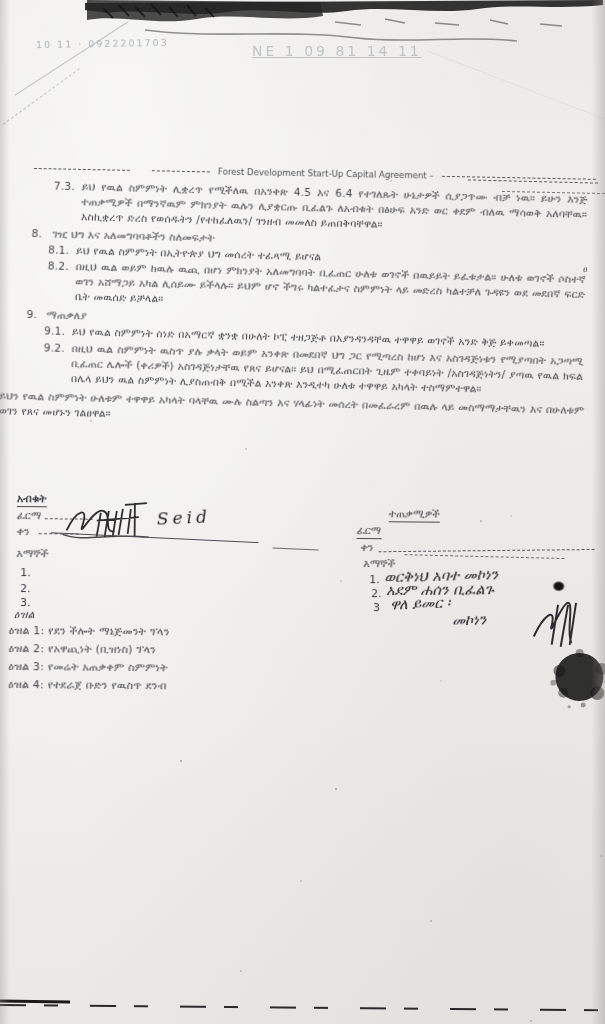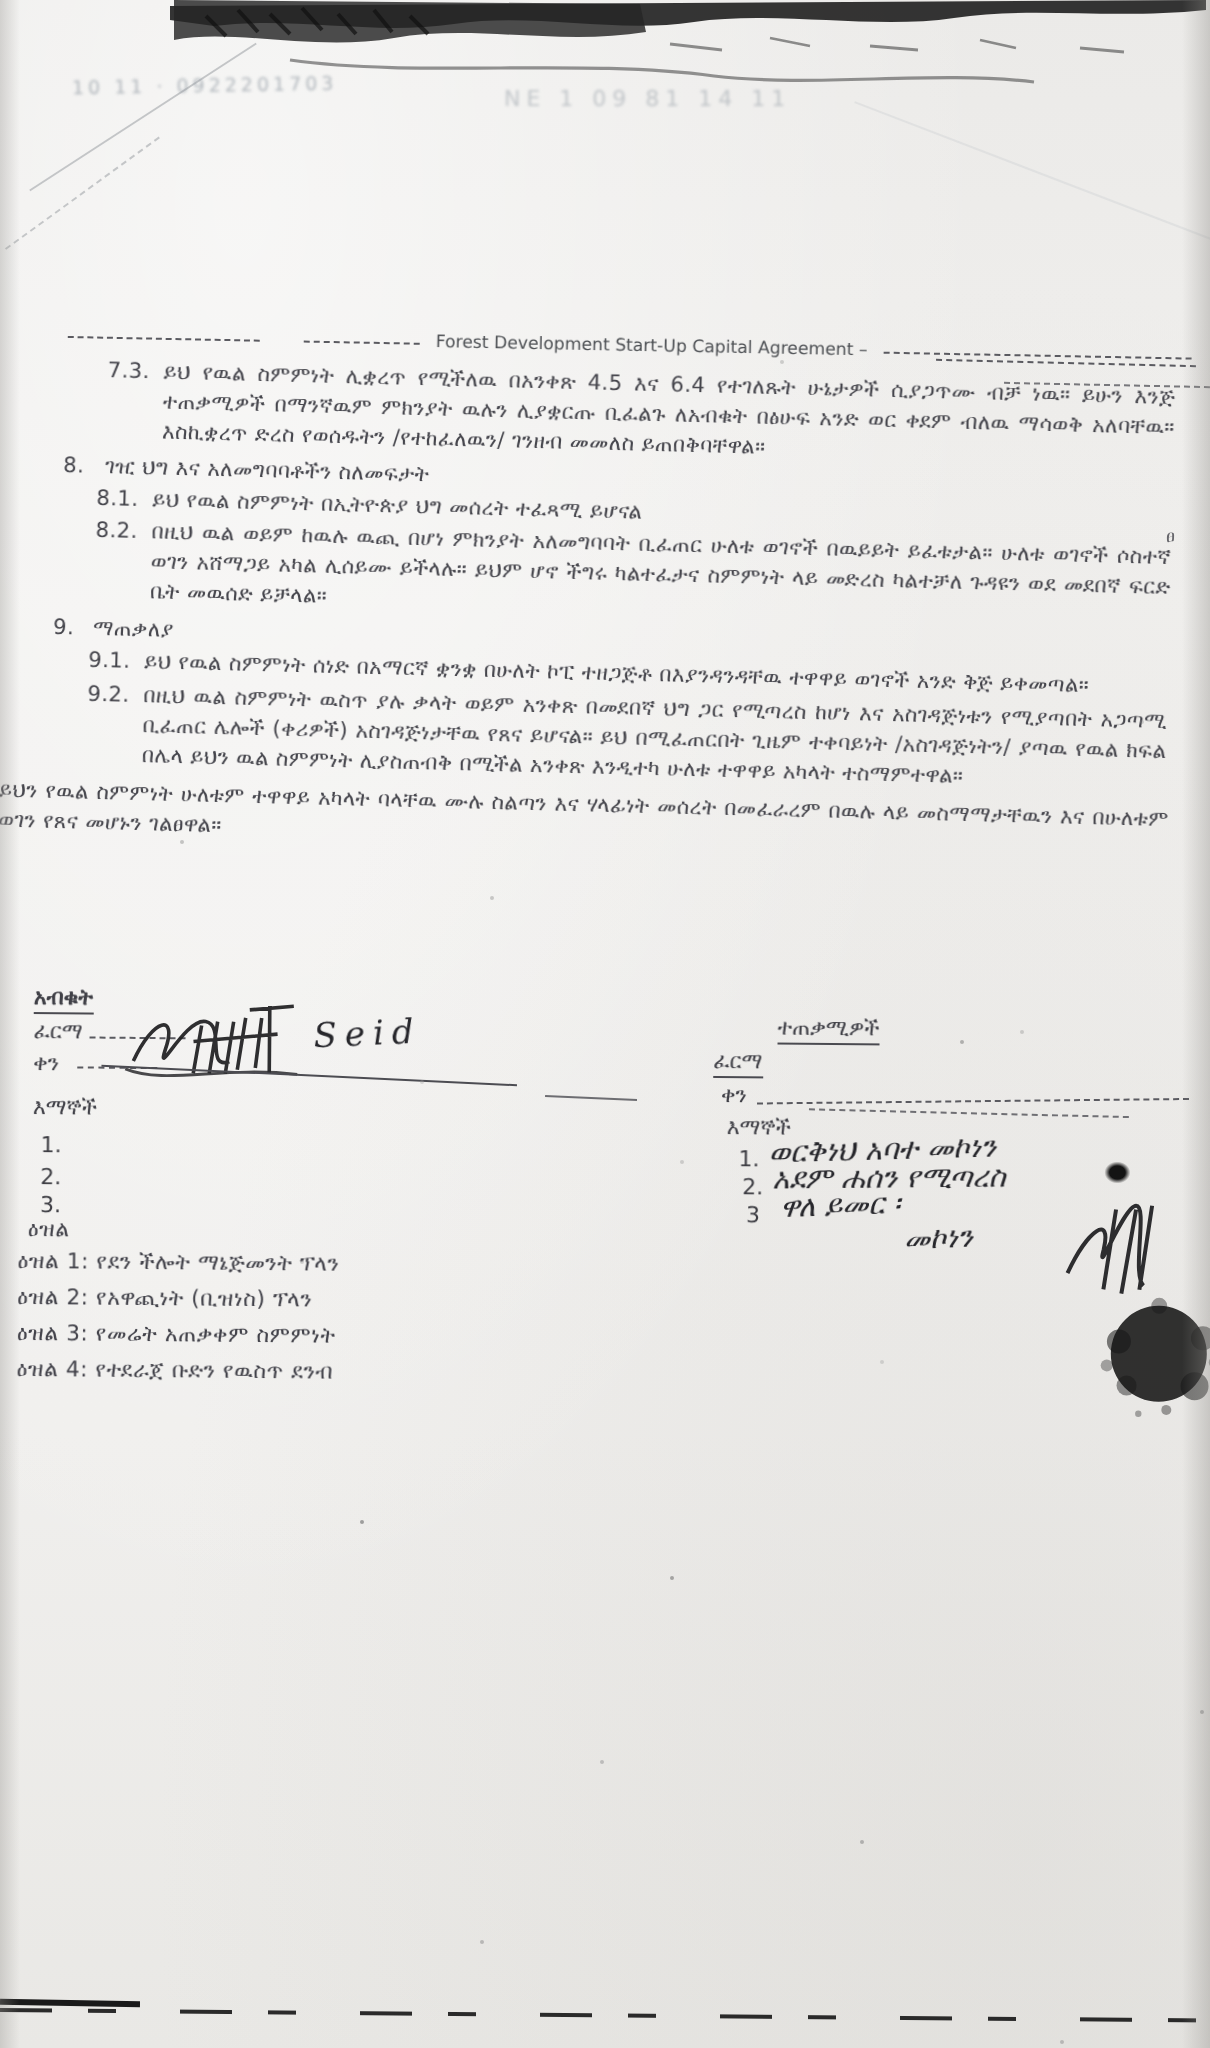--- a/index.html
+++ b/index.html
@@ -45,21 +45,21 @@
     <path d="M18,8 l10,10 M34,5 l10,11 M50,7 l10,10 M66,4 l10,11 M84,7 l9,10 M102,5 l9,11 M120,8 l9,9" stroke="#111" stroke-width="2" opacity="0.7"></path>
     <path d="M60,30 C125,39 205,29 272,38 C322,44 382,35 432,41" stroke="#5a5a5a" stroke-width="1.6" fill="none" opacity="0.65"></path>
     <path d="M250,22 l26,3 M300,19 l20,4 M350,23 l24,2 M405,20 l18,4 M455,24 l22,2" stroke="#3a3a3a" stroke-width="1.4" opacity="0.55"></path>
   </svg>
 
   <div class="abs" style="left:4px;top:58px;width:135px;height:1px;background:#b6b9bc;transform:rotate(-33deg);opacity:.8"></div>
   <div class="abs" style="left:-6px;top:96px;width:95px;height:1px;border-top:1px dashed #b0b3b6;transform:rotate(-36deg);opacity:.7"></div>
   <div class="abs" style="left:420px;top:90px;width:220px;height:1px;background:#d4d5d7;transform:rotate(21deg);opacity:.5"></div>
 
   <div class="abs faint" style="left:36px;top:38px;font-size:9.5px;letter-spacing:2px;transform:rotate(-1deg);">10 11 ·   0922201703</div>
-  <div class="abs faint" style="left:252px;top:43px;font-size:11px;letter-spacing:3px;opacity:.55;">NE 1 09 81 14 11</div>
+  <div class="abs faint" style="left:252px;top:43px;font-size:14px;letter-spacing:3px;opacity:.55;text-decoration:underline;">NE 1 09 81 14 11</div>
 
   <div class="abs" style="left:34px;top:163px;width:562px;transform:rotate(1.1deg);transform-origin:left top;display:flex;align-items:center;">
     <div class="dashline" style="width:96px;"></div>
     <div class="dashline" style="width:58px;margin-left:22px;"></div>
     <div class="scan" style="font-size:8.6px;color:#4c4f53;white-space:nowrap;margin:0 8px;">Forest Development Start-Up Capital Agreement –</div>
     <div class="dashline" style="flex:1;"></div>
   </div>
   <div class="abs dashline" style="left:468px;top:181px;width:130px;transform:rotate(1.4deg);"></div>
   <div class="abs dashline" style="left:502px;top:192px;width:103px;transform:rotate(1.2deg);opacity:.8"></div>
 
@@ -119,39 +119,39 @@
     </svg>
     <div class="abs hand" style="left:142px;top:14px;font-size:17px;letter-spacing:4px;transform:rotate(-3deg);">Seid</div>
     <div class="abs solidline" style="left:36px;top:44px;width:208px;transform:rotate(2.2deg);"></div>
     <div class="abs solidline" style="left:258px;top:54px;width:46px;transform:rotate(2deg);opacity:.8"></div>
 
     <div class="abs lbl" style="left:2px;top:55px;">እማኞች</div>
     <div class="abs wnum" style="left:6px;top:74px;">1.</div>
     <div class="abs wnum" style="left:6px;top:90px;">2.</div>
     <div class="abs wnum" style="left:6px;top:104px;">3.</div>
 
-    <div class="abs annex" style="left:0px;top:116px;">ዕዝል</div>
+    <div class="abs annex" style="left:0px;top:116px;font-style:italic;">ዕዝል</div>
     <div class="abs annex" style="left:-5px;top:132px;">ዕዝል 1: የደን ችሎት ማኔጅመንት ፕላን</div>
     <div class="abs annex" style="left:-5px;top:150px;">ዕዝል 2: የአዋጪነት (ቢዝነስ) ፕላን</div>
     <div class="abs annex" style="left:-5px;top:168px;">ዕዝል 3: የመሬት አጠቃቀም ስምምነት</div>
     <div class="abs annex" style="left:-5px;top:186px;">ዕዝል 4: የተደራጀ ቡድን የዉስጥ ደንብ</div>
 
     <div class="abs" style="left:330px;top:12px;width:252px;height:150px;">
       <div class="abs lbl und" style="left:0;top:0;margin-left:44px;">ተጠቃሚዎች</div>
       <div class="abs lbl und" style="left:12px;top:17px;">ፈርማ</div>
       <div class="abs lbl" style="left:16px;top:34px;">ቀን</div>
       <div class="abs dashline" style="left:34px;top:42px;width:216px;transform:rotate(-1.1deg);"></div>
       <div class="abs dashline" style="left:60px;top:48px;width:160px;transform:rotate(.9deg);opacity:.85"></div>
       <div class="abs lbl" style="left:19px;top:50px;">እማኞች</div>
 
       <div class="abs wnum" style="left:25px;top:66px;">1.</div>
       <div class="abs hand" style="left:40px;top:60px;transform:rotate(-2deg);">ወርቅነህ አባተ መኮነን</div>
 
       <div class="abs wnum" style="left:27px;top:80px;">2.</div>
-      <div class="abs hand" style="left:42px;top:74px;transform:rotate(-1deg);">አደም ሐሰን የሚጣረስ</div>
+      <div class="abs hand" style="left:42px;top:74px;transform:rotate(-1deg);">አደም ሐሰን ቢፈልጉ</div>
 
       <div class="abs wnum" style="left:29px;top:94px;">3</div>
       <div class="abs hand" style="left:46px;top:88px;transform:rotate(-2.5deg);">ዋለ ይመር ፡</div>
       <div class="abs hand" style="left:108px;top:104px;transform:rotate(-3deg);">መኮነን</div>
     </div>
 
     <div class="abs" style="left:538px;top:84px;width:13px;height:11px;background:radial-gradient(closest-side,#141414 60%,rgba(20,20,20,.5) 80%,transparent);border-radius:48% 60% 55% 45%;"></div>
 
     <svg class="abs" style="left:512px;top:98px;" width="62" height="54">
       <path d="M8,42 C18,20 30,12 26,30 C22,46 36,8 42,8 C48,8 40,42 46,48 M32,10 L26,50 M42,10 L35,52 M50,8 L44,50" stroke="#1c1c1f" stroke-width="2" fill="none" opacity=".92"></path>

